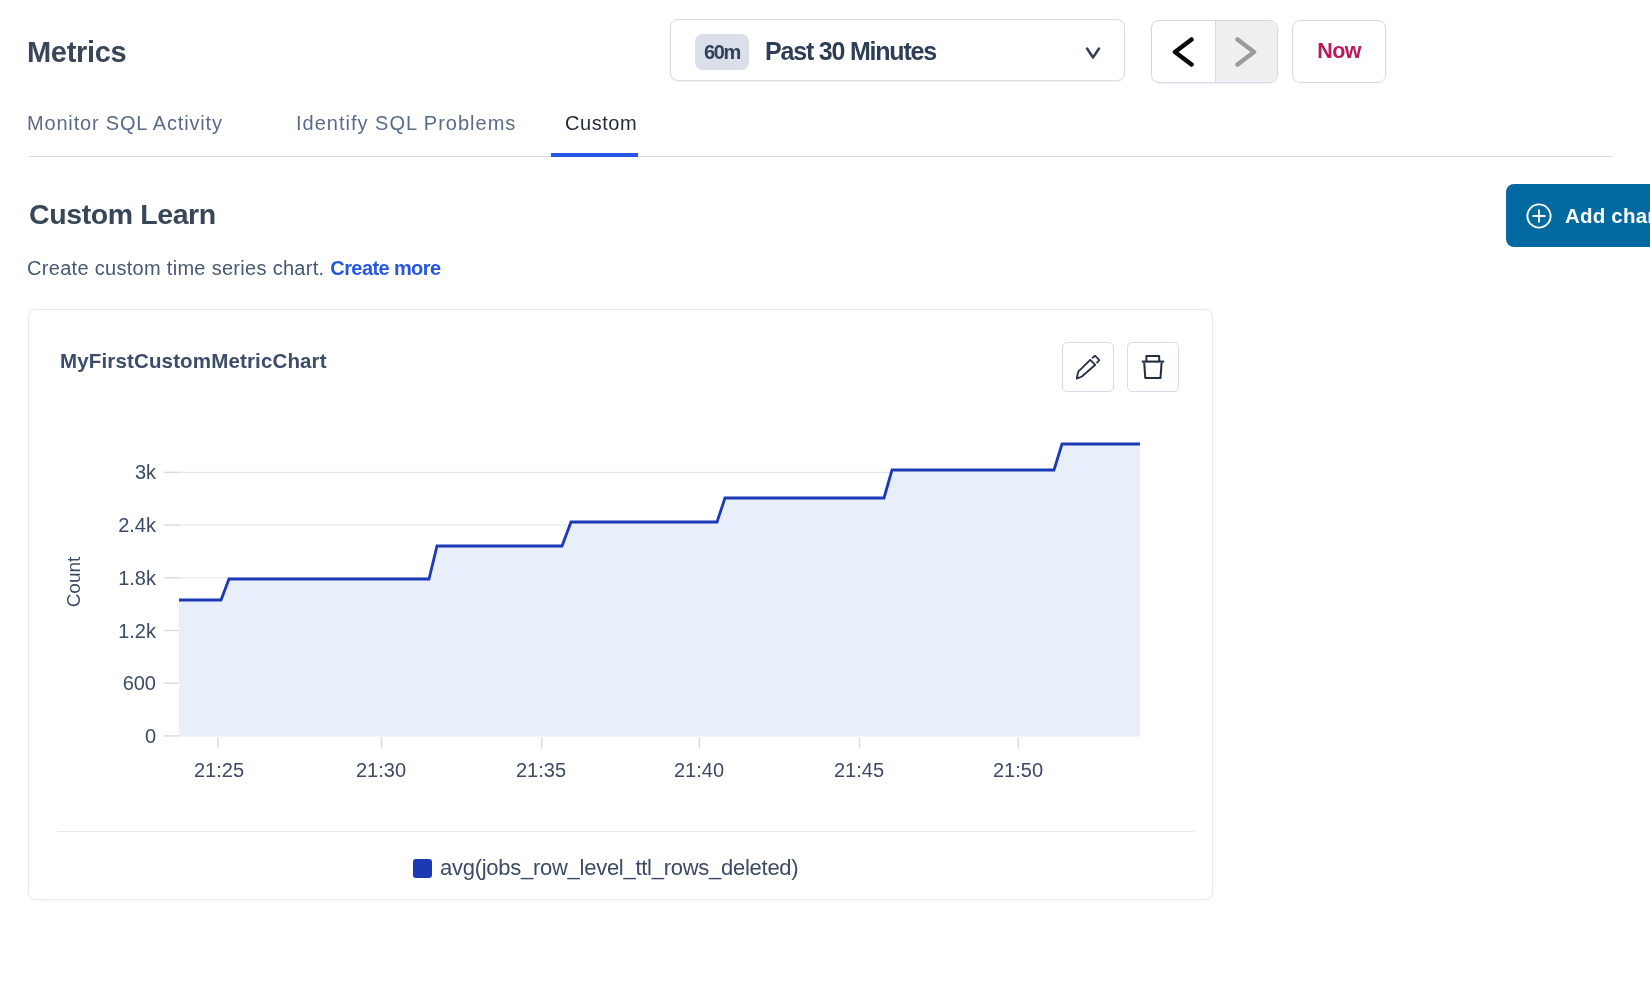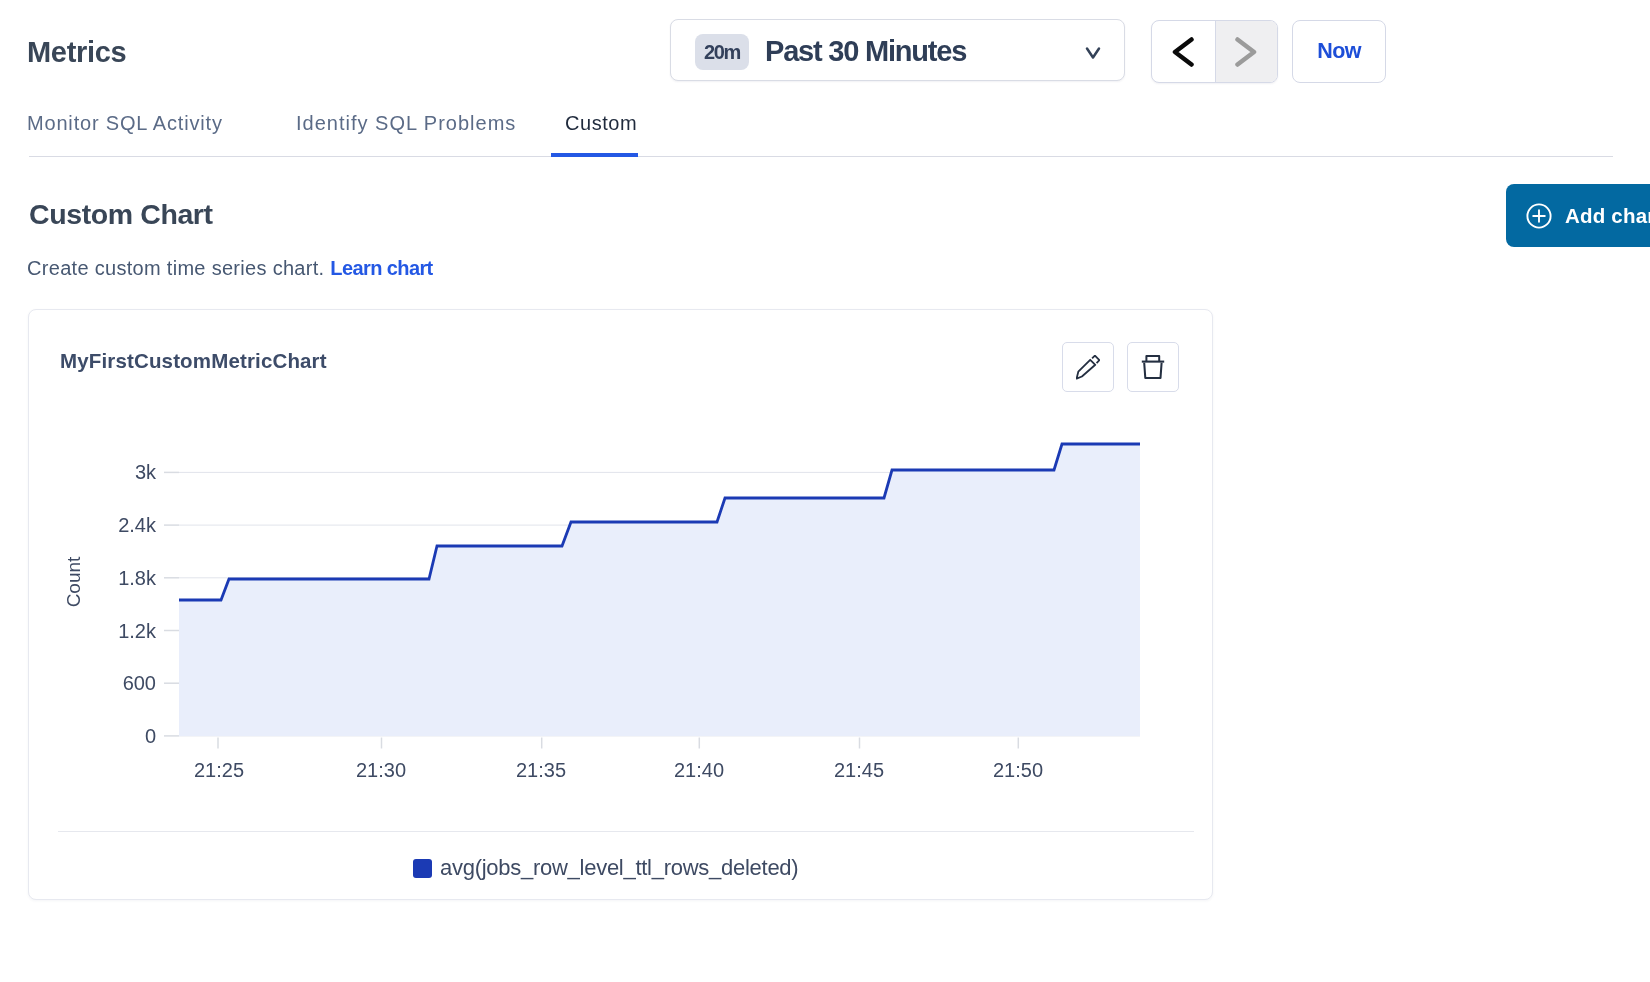--- a/index.html
+++ b/index.html
@@ -4,29 +4,29 @@
 <style>
   * { margin:0; padding:0; box-sizing:border-box; }
   html,body { width:1650px; height:982px; background:#fff; font-family:"Liberation Sans", sans-serif; overflow:hidden; }
   .abs { position:absolute; }
   body { position:relative; }
   h1.metrics { left:27px; top:36px; font-size:29px; font-weight:700; color:#394657; letter-spacing:-0.3px; }
 
   
   .timesel { left:670px; top:19px; width:455px; height:62px; border:1px solid #D9DCE5; border-radius:8px; background:#fff; box-shadow:0 1px 2px rgba(50,60,100,0.07); display:flex; align-items:center; }
   .badge30 { position:absolute; left:24px; top:14px; width:54px; height:36px; background:#DBDFE9; border-radius:8px; color:#33415C; font-size:20px; font-weight:700; letter-spacing:-1.4px; display:flex; align-items:center; justify-content:center; }
-  .pastlbl { position:absolute; left:94px; top:calc(50% + 1px); transform:translateY(-50%); font-size:29px; font-weight:700; color:#2F3E57; letter-spacing:-1.2px; }
+  .pastlbl { position:absolute; left:94px; top:calc(50% + 1px); transform:translateY(-50%); font-size:25px; font-weight:700; color:#2F3E57; letter-spacing:-1.2px; }
   .ddcaret { position:absolute; left:414px; top:26px; }
 
   
   .arrows { left:1151px; top:20px; width:127px; height:63px; border:1px solid #D5D9E7; border-radius:8px; background:#fff; box-shadow:0 1px 2px rgba(50,60,100,0.07); overflow:hidden; display:flex; }
   .arrows .half { width:50%; height:100%; display:flex; align-items:center; justify-content:center; }
   .arrows .half.right { background:#EFEFF1; border-left:1px solid #D5D9E7; }
 
-  .nowbtn { left:1292px; top:20px; width:94px; height:63px; border:1px solid #D5D9E7; border-radius:8px; background:#fff; color:#1d4ed8; font-size:21.5px; font-weight:700; letter-spacing:-0.6px; display:flex; align-items:center; justify-content:center; }
+  .nowbtn { left:1292px; top:20px; width:94px; height:63px; border:1px solid #D5D9E7; border-radius:8px; background:#fff; color:#be185d; font-size:21.5px; font-weight:700; letter-spacing:-0.6px; display:flex; align-items:center; justify-content:center; }
 
   
   .tabsline { left:29px; top:156px; width:1584px; height:1px; background:#D9DBE4; }
   .tab { top:112px; font-size:20px; color:#5B6B87; }
   .tab.active { color:#1F2A3C;margin-left:12px; }
   .tabul { left:551px; top:153px; width:87px; height:4px; background:#2458E4; }
 
   h2.customchart { left:29px; top:198px; font-size:28.5px; font-weight:700; color:#394657; letter-spacing:-0.4px; }
   .subtitle { left:27px; top:257px; font-size:20px; color:#475872; letter-spacing:0.3px; }
   .subtitle a { color:#2458E4; font-weight:700; letter-spacing:-0.6px; text-decoration:none; }
@@ -44,21 +44,21 @@
   .legend { left:384px; top:545px; display:flex; align-items:center; gap:8px; }
   .legend .sq { width:19px; height:19px; background:#1B3AB4; border-radius:3px; }
   .legend .txt { font-size:22px; color:#3E4A63; letter-spacing:-0.27px; }
 </style>
 </head>
 <body>
   <div class="abs" style="left:0;top:0;width:1650px;height:982px;">
     <h1 class="abs metrics">Metrics</h1>
 
     <div class="abs timesel">
-      <div class="badge30">20m</div>
+      <div class="badge30">60m</div>
       <div class="pastlbl">Past 30 Minutes</div>
       <svg class="ddcaret" width="16" height="14" viewBox="0 0 16 14">
         <path d="M2 2.5 L8 11.5 L14 2.5" fill="none" stroke="#344258" stroke-width="2.5" stroke-linecap="round" stroke-linejoin="round"></path>
       </svg>
     </div>
 
     <div class="abs arrows">
       <div class="half left">
         <svg width="26" height="30" viewBox="0 0 26 30">
           <path d="M21.5 2.5 L5 15 L21.5 27.5" fill="none" stroke="#0A0A0A" stroke-width="4.5" stroke-linecap="round" stroke-linejoin="round"></path>
@@ -72,22 +72,22 @@
     </div>
 
     <div class="abs nowbtn">Now</div>
 
     <div class="abs tabsline"></div>
     <div class="abs tab" style="left:27px;letter-spacing:0.82px;">Monitor SQL Activity</div>
     <div class="abs tab" style="left:276px;letter-spacing:1.0px;margin-left:20px;">Identify SQL Problems</div>
     <div class="abs tab active" style="left:553px;letter-spacing:0.55px;">Custom</div>
     <div class="abs tabul"></div>
 
-    <h2 class="abs customchart">Custom Chart</h2>
-    <div class="abs subtitle">Create custom time series chart. <a href="#">Learn chart</a></div>
+    <h2 class="abs customchart">Custom Learn</h2>
+    <div class="abs subtitle">Create custom time series chart. <a href="#">Create more</a></div>
 
     <div class="abs addchart">
       <svg width="26" height="26" viewBox="0 0 26 26" style="flex:0 0 auto">
         <circle cx="13" cy="13" r="11.6" fill="none" stroke="#fff" stroke-width="1.9"></circle>
         <path d="M13 7.2 v11.6 M7.2 13 h11.6" stroke="#fff" stroke-width="1.9" stroke-linecap="round"></path>
       </svg>
       <span>Add chart</span>
     </div>
 
     <div class="abs card">

